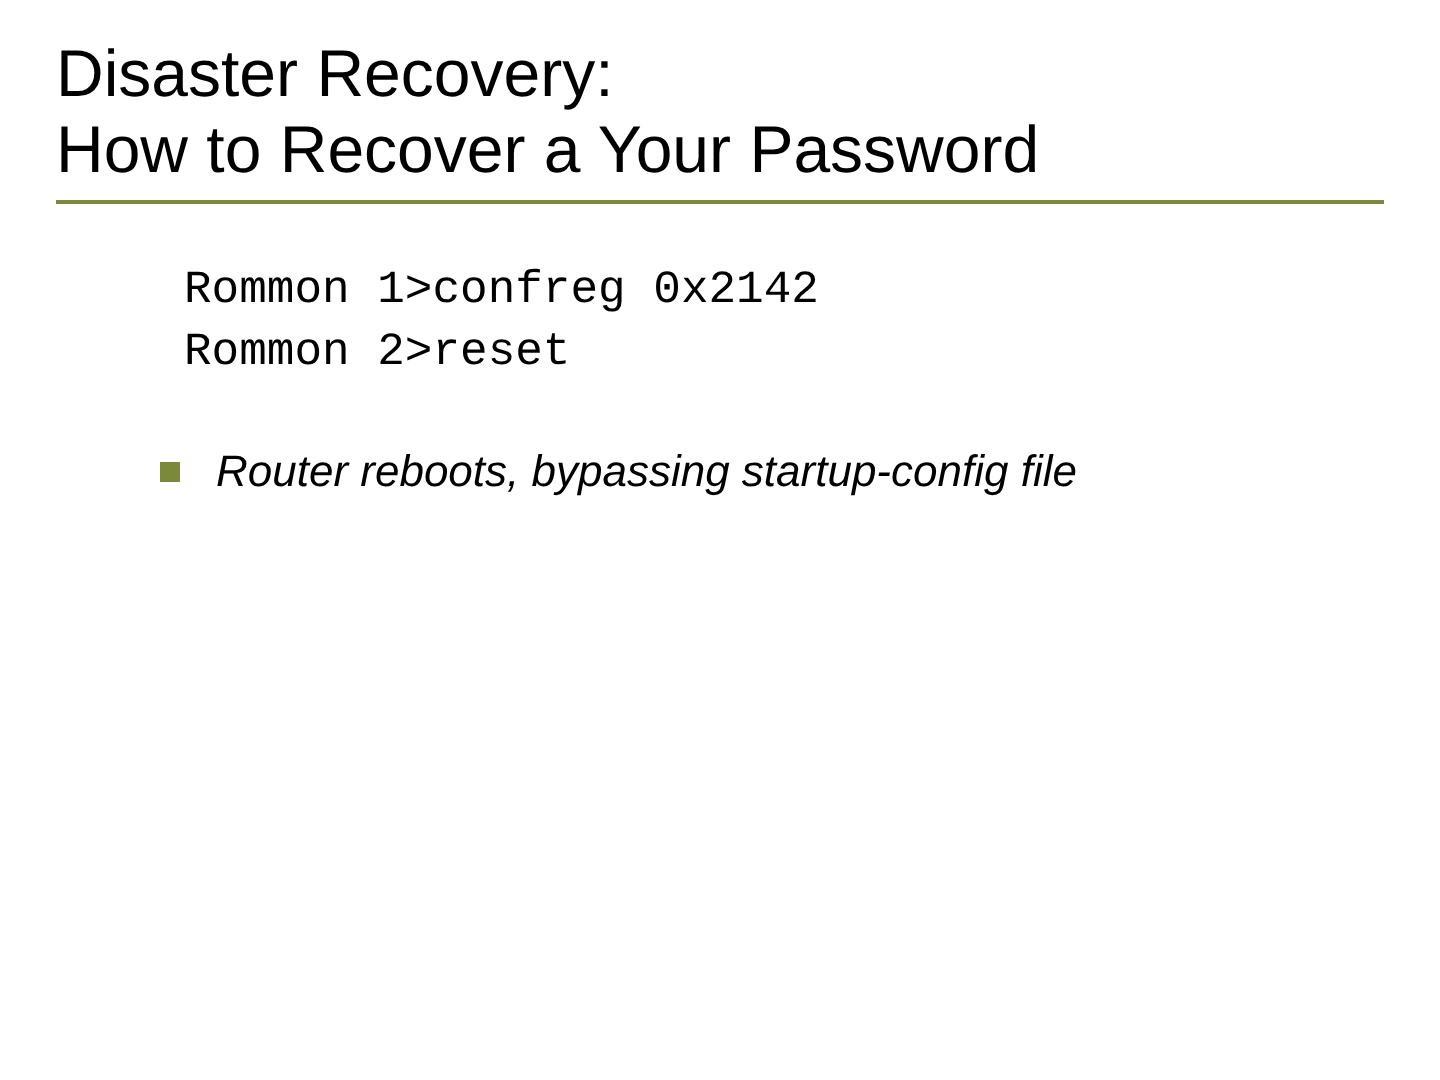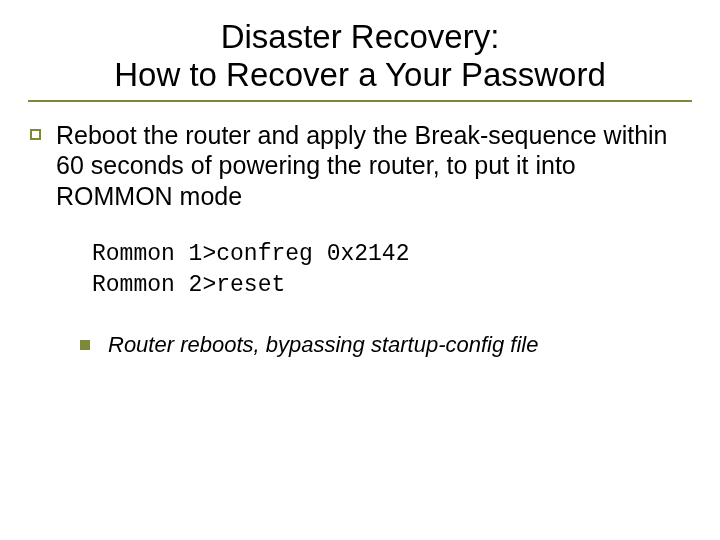--- a/index.html
+++ b/index.html
@@ -14,21 +14,20 @@
   }
   .slide {
     box-sizing: border-box;
     width: 720px;
     height: 540px;
     padding: 18px 28px 20px 28px;
     position: relative;
   }
   .title-block {
     margin-bottom: 6px;
-    text-align: center;
   }
   .title-line {
     font-size: 33px;
     line-height: 1.15;
     font-weight: 400;
     letter-spacing: 0px;
   }
   .rule {
     border: none;
     border-top: 2px solid #7a8a3a;
@@ -96,23 +95,20 @@
 <div class="slide">
 
   <div class="title-block">
     <div class="title-line">Disaster Recovery:</div>
     <div class="title-line">How to Recover a Your Password</div>
   </div>
 
   <hr class="rule">
 
   <ul class="bullets1">
-    <li>
-      <span>Reboot the router and apply the Break-sequence within 60 seconds of powering the router, to put it into ROMMON mode</span>
-    </li>
   </ul>
 
   <div class="code-block"><span>Rommon 1&gt;confreg 0x2142</span>
 <span>Rommon 2&gt;reset</span></div>
 
   <ul class="bullets2">
     <li>
       <span>Router reboots, bypassing startup-config file</span>
     </li>
   </ul>

